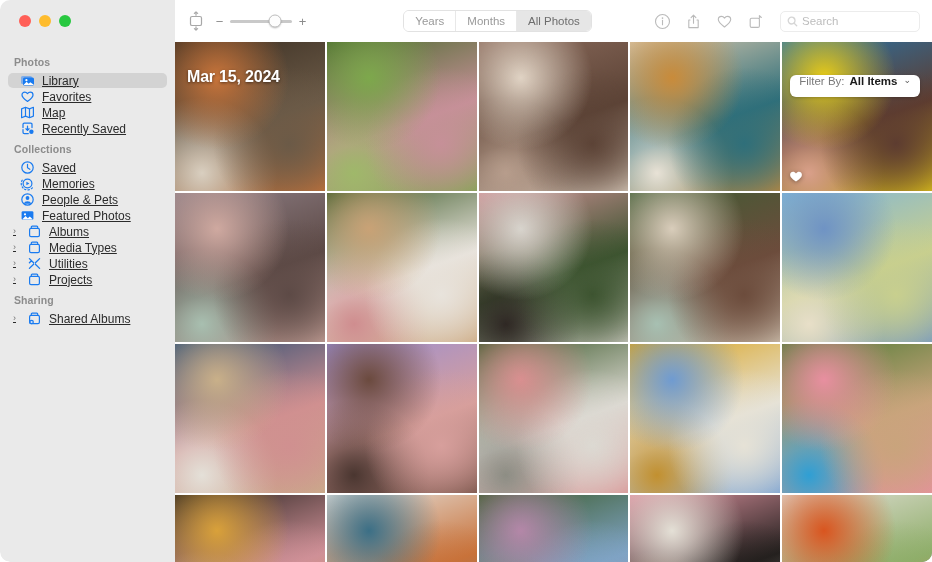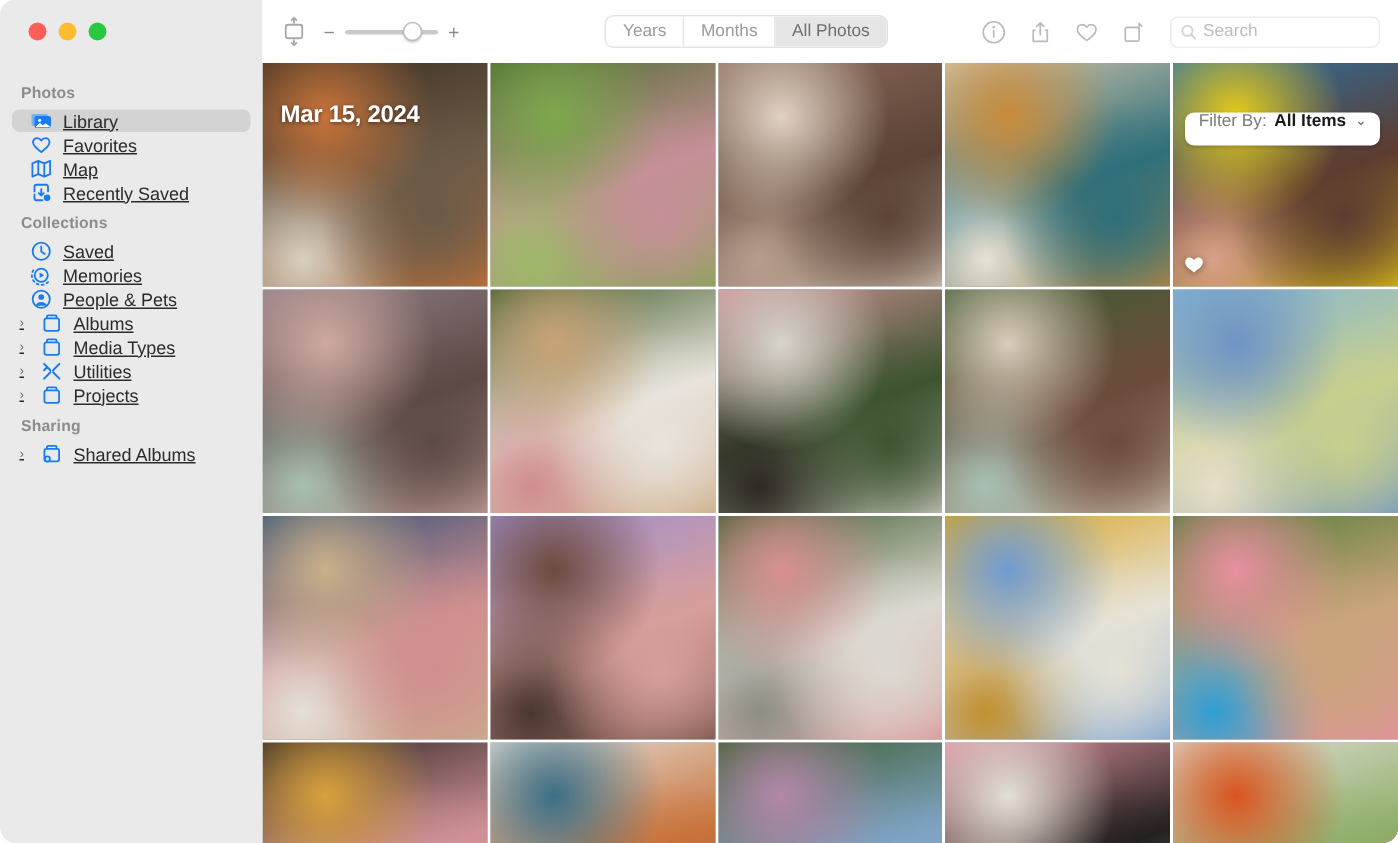--- a/index.html
+++ b/index.html
@@ -335,20 +335,30 @@
           <svg viewBox="0 0 15 15">
               <circle cx="7.5" cy="7.5" r="5.7" fill="none" stroke="#1a7bf0" stroke-width="1.2"></circle>
               <circle cx="7.5" cy="6" r="1.9" fill="#1a7bf0"></circle>
               <path d="M3.6 11.8a4.3 4.3 0 017.8 0z" fill="#1a7bf0"></path>
             </svg>
         </span>
         <span class="sb-label">People &amp; Pets</span>
       </div>
 
 
+      <div class="sb-item">
+        <span class="sb-ico">
+          <svg viewBox="0 0 15 15">
+              <rect x="1.6" y="3.2" width="11.8" height="8.6" rx="1.4" fill="#1a7bf0"></rect>
+              <circle cx="5" cy="6.3" r="1.1" fill="#fff"></circle>
+              <path d="M2.6 11.1l3-3 2.2 2.2 2-1.8 2.6 2.6v.4H2.6z" fill="#fff"></path>
+            </svg>
+        </span>
+        <span class="sb-label">Featured Photos</span>
+      </div>
 
       <div class="sb-item has-arrow">
         <span class="sb-arrow">›</span>
         <span class="sb-ico">
           <svg viewBox="0 0 15 15" fill="none" stroke="#1a7bf0" stroke-width="1.2" stroke-linejoin="round">
               <rect x="2.6" y="4.3" width="9.8" height="8.3" rx="1.4"></rect>
               <path d="M4.3 4.3V3.1a.9.9 0 01.9-.9h4.6a.9.9 0 01.9.9v1.2"></path>
             </svg>
         </span>
         <span class="sb-label">Albums</span>

